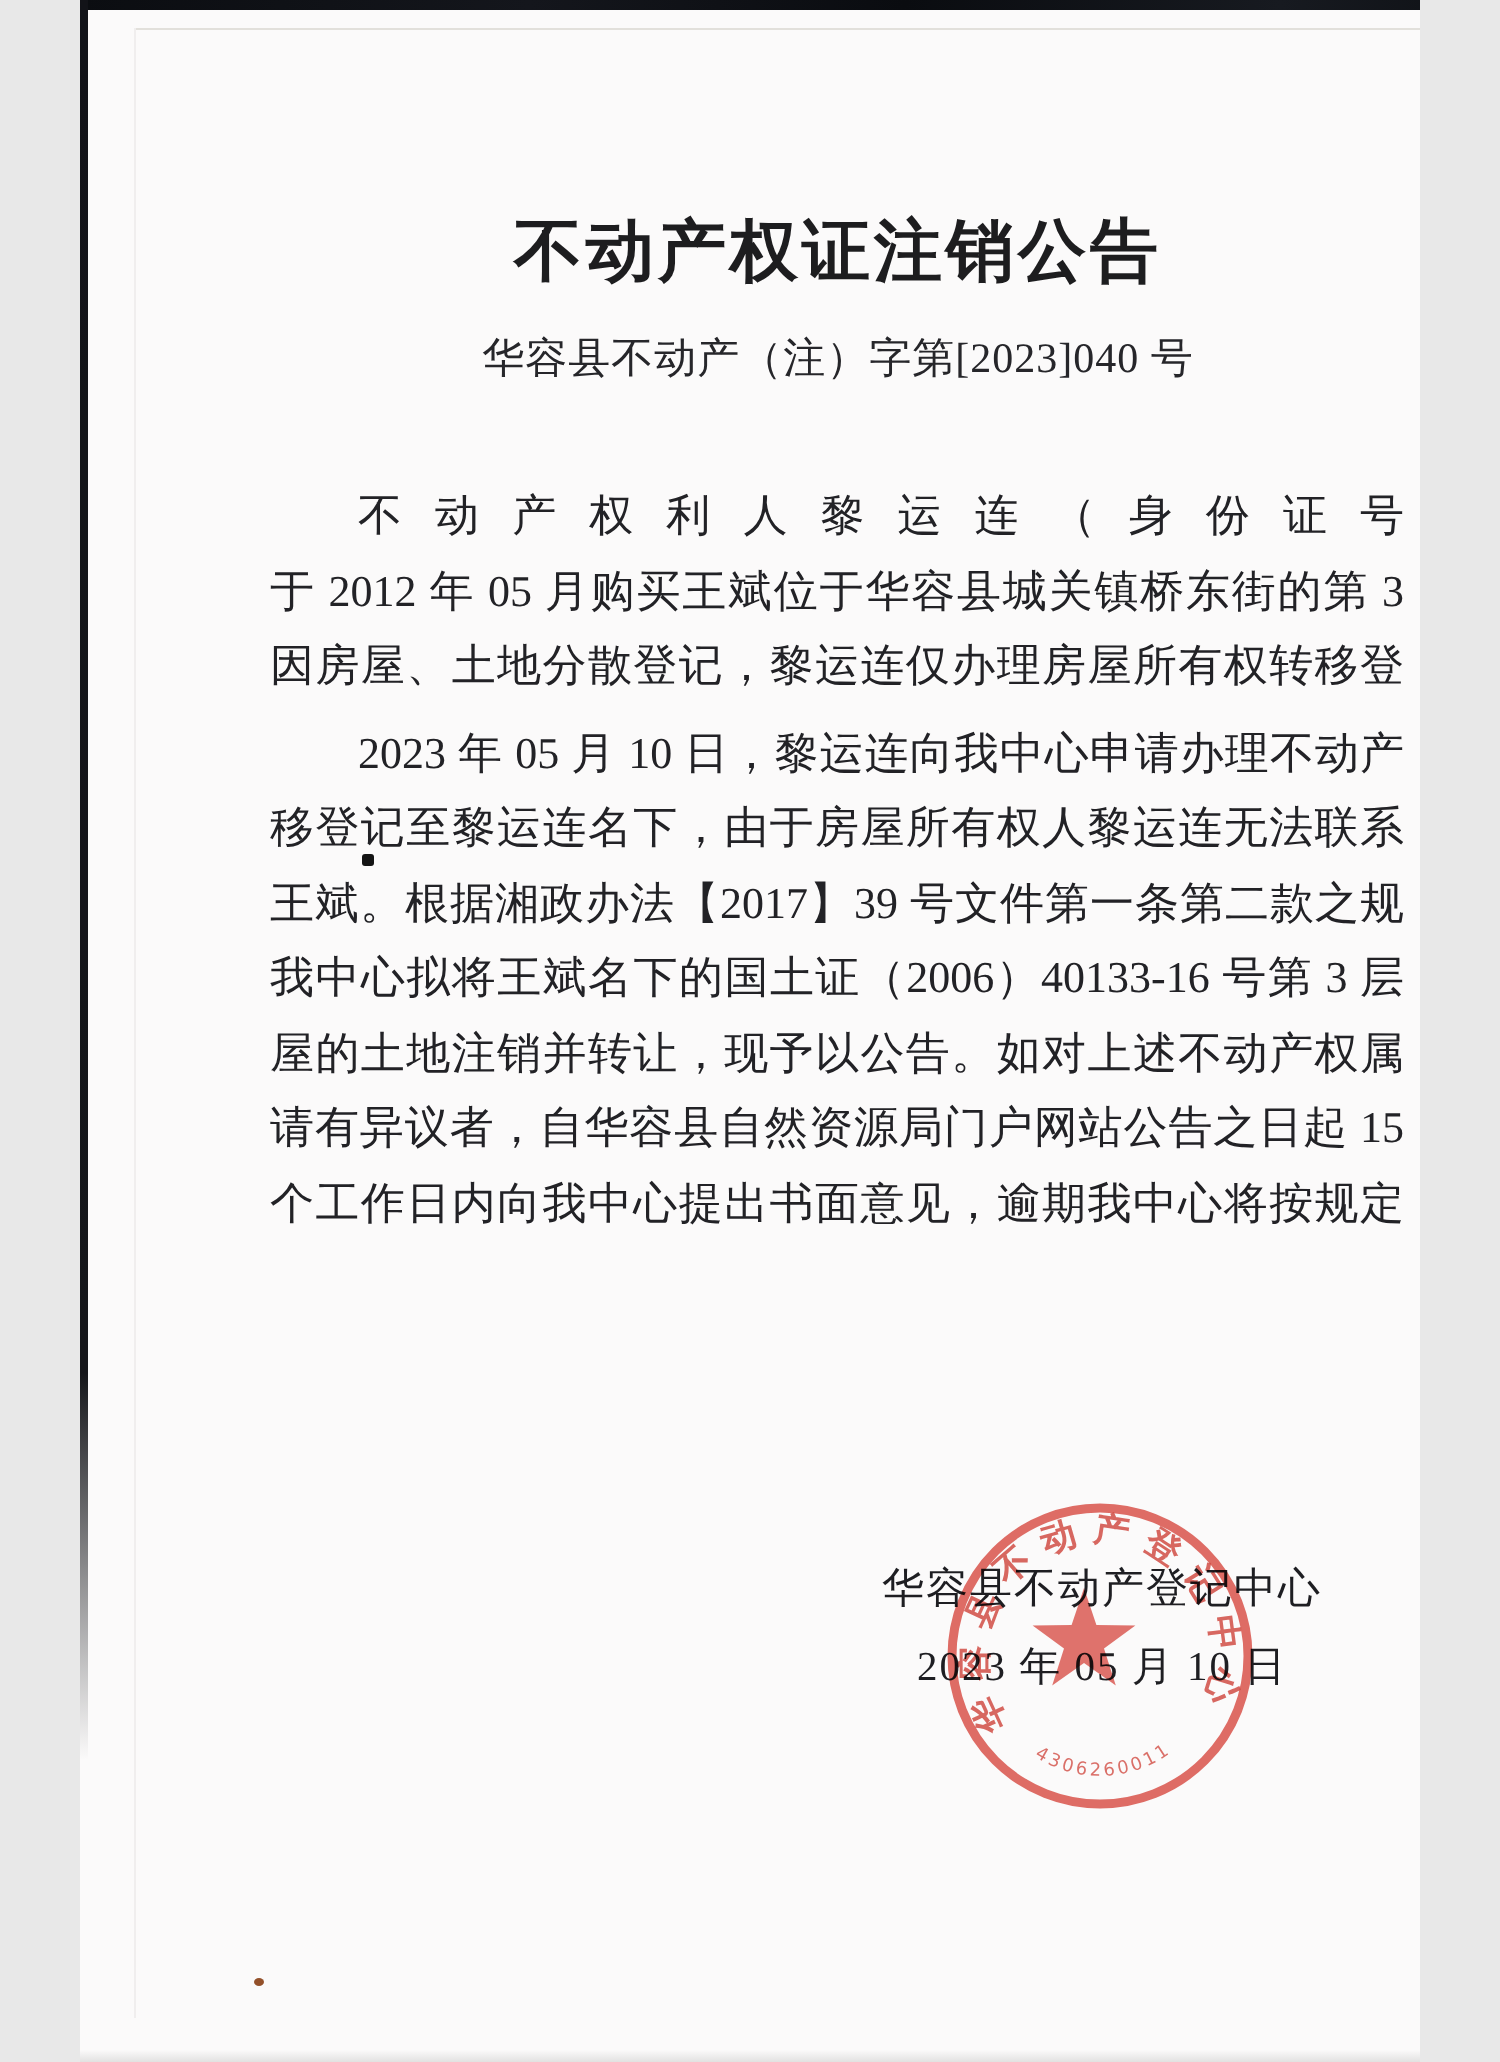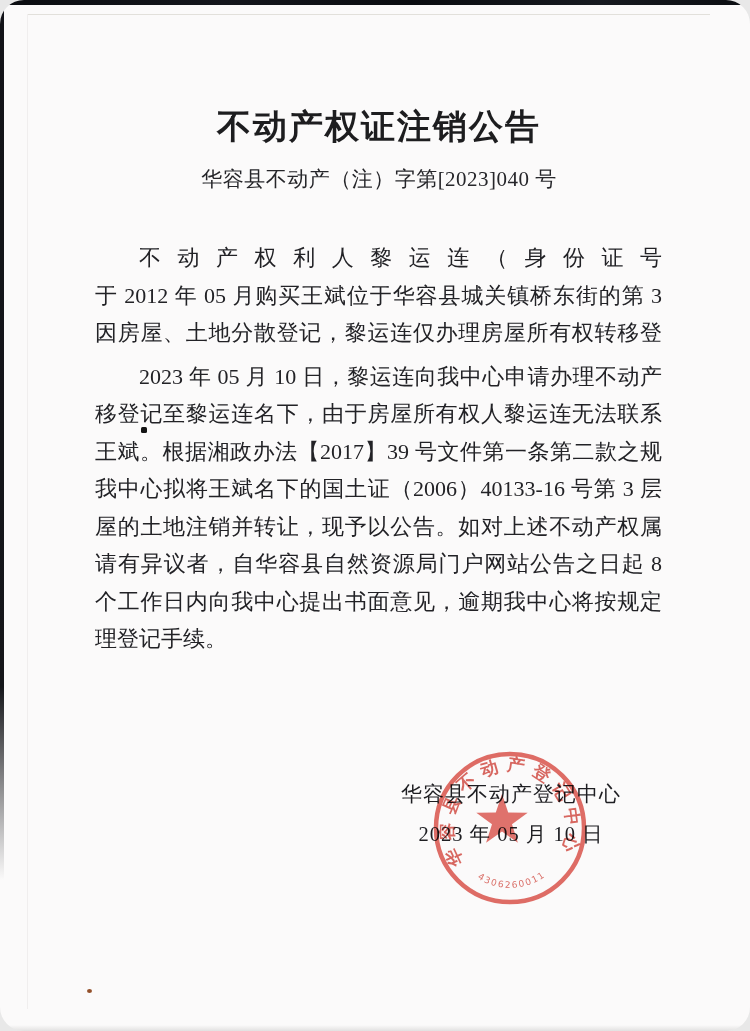--- a/index.html
+++ b/index.html
@@ -1,24 +1,23 @@
 <!DOCTYPE html>
 <html><head>
 <meta charset="utf-8">
 <style>
   html,body{margin:0;padding:0;background:#e8e8e8;}
   .page{
     position:relative;
-    width:750px;height:1031px;
+    width:670px;height:1031px;
     margin:0 auto;
     background:#fbfafa;
     overflow:hidden;
     font-family:"Liberation Serif","DejaVu Serif",serif;
     color:#1d1d1f;
-    border-radius:24px;
   }
   
   .scan-top-bar{position:absolute;top:0;left:0;width:750px;height:5px;
     background:linear-gradient(90deg,#0b0d11 0%,#14161c 30%,#0a0c10 55%,#171a20 80%,#0b0d11 100%);}
   .scan-left-bar{position:absolute;top:0;left:0;width:4px;height:880px;
     background:linear-gradient(180deg,#121318 0%,#15161a 78%,rgba(21,22,26,0) 100%);}
   .paper-edge-h{position:absolute;top:14px;left:28px;width:682px;height:1px;background:#dcd9d3;opacity:.8;}
   .paper-edge-v{position:absolute;top:14px;left:27px;width:1px;height:995px;background:rgba(60,55,45,.06);}
   .bottom-smudge{position:absolute;bottom:0;left:0;width:750px;height:6px;
     background:linear-gradient(180deg,rgba(150,150,148,0) 0%,rgba(150,150,148,.25) 100%);}
@@ -80,23 +79,22 @@
       <div class="bline indent">不动产权利人黎运连（身份证号 4306231957XXXXXXXX），</div>
       <div class="bline">于 2012 年 05 月购买王斌位于华容县城关镇桥东街的第 3 层</div>
       <div class="bline">因房屋、土地分散登记，黎运连仅办理房屋所有权转移登记</div>
     </div>
     <div class="para para2">
       <div class="bline indent">2023 年 05 月 10 日，黎运连向我中心申请办理不动产转</div>
       <div class="bline">移登记至黎运连名下，由于房屋所有权人黎运连无法联系上</div>
       <div class="bline">王斌。根据湘政办法【2017】39 号文件第一条第二款之规定，</div>
       <div class="bline">我中心拟将王斌名下的国土证（2006）40133-16 号第 3 层房</div>
       <div class="bline">屋的土地注销并转让，现予以公告。如对上述不动产权属申</div>
-      <div class="bline">请有异议者，自华容县自然资源局门户网站公告之日起 8</div>
+      <div class="bline">请有异议者，自华容县自然资源局门户网站公告之日起 15</div>
       <div class="bline">个工作日内向我中心提出书面意见，逾期我中心将按规定办</div>
-      <div class="bline last">理登记手续。</div>
     </div>
   </div>
 
   <div class="signature">
     <div class="sig-org">华容县不动产登记中心</div>
     <div class="sig-date">2023 年 05 月 10 日</div>
   </div>
 
   <div class="seal">
     <svg width="200" height="200" viewBox="0 0 200 200">

